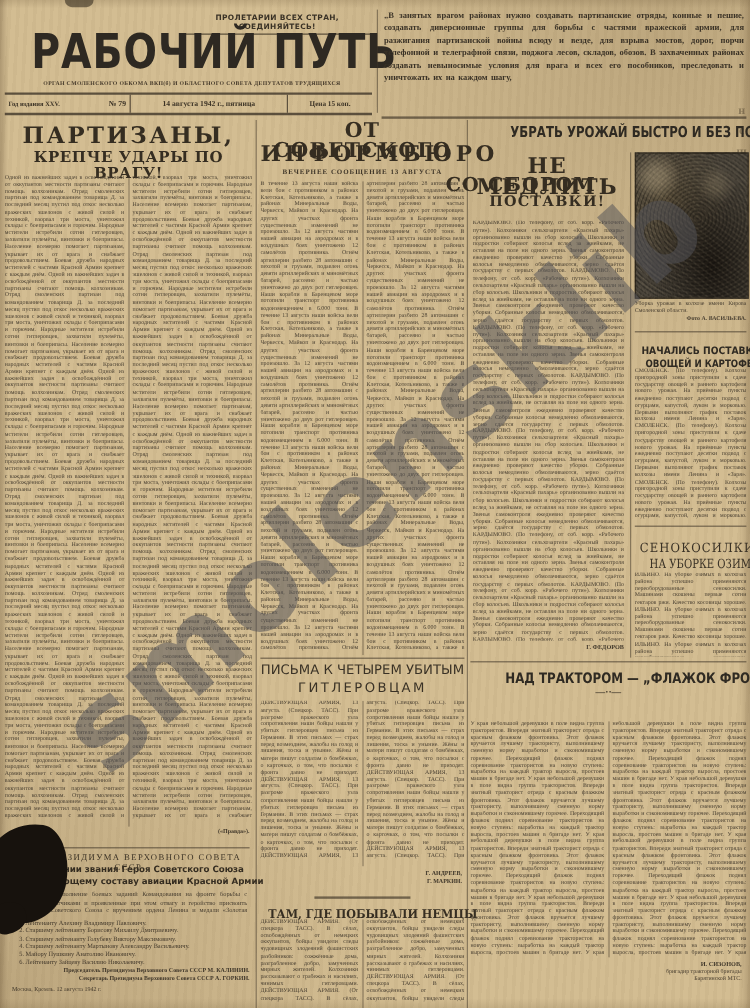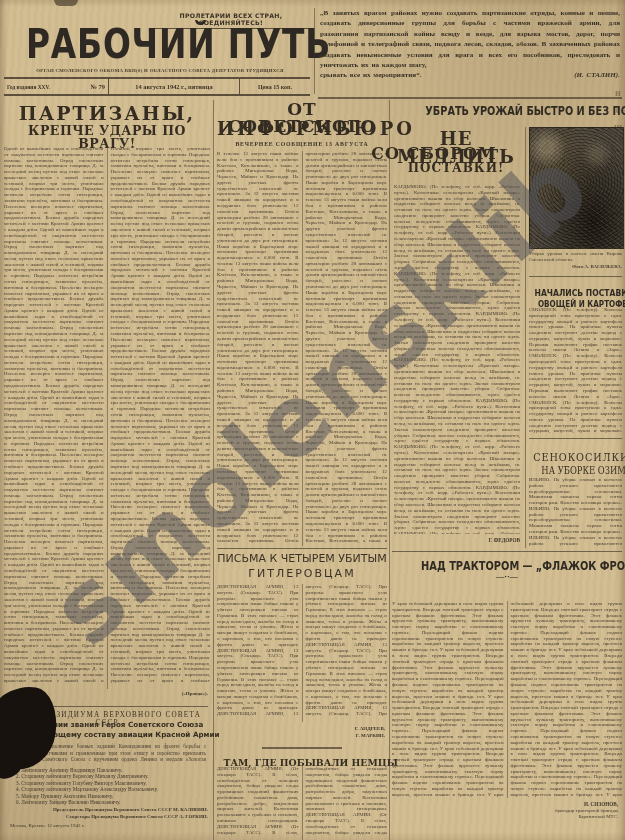--- a/index.html
+++ b/index.html
@@ -83,24 +83,20 @@
       <span style="font-size:5.4px;">Год издания XXV.</span>
       <span style="font-size:6.4px;">№ 79</span>
     </div>
     <div style="flex:1;text-align:center;font-size:6.4px;border-left:1px solid rgba(62,52,40,.8);border-right:1px solid rgba(62,52,40,.8);height:100%;display:flex;align-items:center;justify-content:center;">14 августа 1942 г., пятница</div>
     <div style="width:70px;text-align:center;font-size:6px;">Цена 15 коп.</div>
   </div>
 
   <div class="rule-v" style="left:314px;top:8px;height:86px;"></div>
   <div class="abs" style="left:320px;top:8px;width:300px;">
     <div class="quote-text">„В занятых врагом районах нужно создавать партизанские отряды, конные и пешие, создавать диверсионные группы для борьбы с частями вражеской армии, для разжигания партизанской войны всюду и везде, для взрыва мостов, дорог, порчи телефонной и телеграфной связи, поджога лесов, складов, обозов. В захваченных районах создавать невыносимые условия для врага и всех его пособников, преследовать и уничтожать их на каждом шагу,</div>
-    <div style="display:flex;justify-content:space-between;">
-      <span class="quote-text">срывать все их мероприятия“.</span>
-      <span class="quote-text" style="font-style:italic;">(И. СТАЛИН).</span>
-    </div>
   </div>
   <div class="rule-h" style="left:318px;top:97px;width:304px;height:2px;"></div>
 
   <div class="rule-v" style="left:213px;top:100px;height:740px;"></div>
   <div class="rule-v" style="left:389px;top:100px;height:740px;"></div>
 
   <div class="abs hl-serif" style="left:2px;top:125px;width:210px;font-size:12.5px;letter-spacing:.5px;">КРЕПЧЕ УДАРЫ ПО ВРАГУ!</div>
   <div class="abs hl-serif" style="left:2px;top:104px;width:210px;font-size:19px;letter-spacing:2px;">ПАРТИЗАНЫ,</div>
   <div class="abs tiny cols2" style="left:4px;top:146px;width:206px;height:543px;">Одной из важнейших задач в освобождённой от оккупантов местности партизаны считают помощь колхозникам. Отряд смоленских партизан под командованием товарища Д. за последний месяц пустил под откос несколько вражеских эшелонов с живой силой и техникой, взорвал три моста, уничтожил склады с боеприпасами и горючим. Народные мстители истребили сотни гитлеровцев, захватили пулемёты, винтовки и боеприпасы. Население всемерно помогает партизанам, укрывает их от врага и снабжает продовольствием. Боевая дружба народных мстителей с частями Красной Армии крепнет с каждым днём. Одной из важнейших задач в освобождённой от оккупантов местности партизаны считают помощь колхозникам. Отряд смоленских партизан под командованием товарища Д. за последний месяц пустил под откос несколько вражеских эшелонов с живой силой и техникой, взорвал три моста, уничтожил склады с боеприпасами и горючим. Народные мстители истребили сотни гитлеровцев, захватили пулемёты, винтовки и боеприпасы. Население всемерно помогает партизанам, укрывает их от врага и снабжает продовольствием. Боевая дружба народных мстителей с частями Красной Армии крепнет с каждым днём. Одной из важнейших задач в освобождённой от оккупантов местности партизаны считают помощь колхозникам. Отряд смоленских партизан под командованием товарища Д. за последний месяц пустил под откос несколько вражеских эшелонов с живой силой и техникой, взорвал три моста, уничтожил склады с боеприпасами и горючим. Народные мстители истребили сотни гитлеровцев, захватили пулемёты, винтовки и боеприпасы. Население всемерно помогает партизанам, укрывает их от врага и снабжает продовольствием. Боевая дружба народных мстителей с частями Красной Армии крепнет с каждым днём. Одной из важнейших задач в освобождённой от оккупантов местности партизаны считают помощь колхозникам. Отряд смоленских партизан под командованием товарища Д. за последний месяц пустил под откос несколько вражеских эшелонов с живой силой и техникой, взорвал три моста, уничтожил склады с боеприпасами и горючим. Народные мстители истребили сотни гитлеровцев, захватили пулемёты, винтовки и боеприпасы. Население всемерно помогает партизанам, укрывает их от врага и снабжает продовольствием. Боевая дружба народных мстителей с частями Красной Армии крепнет с каждым днём. Одной из важнейших задач в освобождённой от оккупантов местности партизаны считают помощь колхозникам. Отряд смоленских партизан под командованием товарища Д. за последний месяц пустил под откос несколько вражеских эшелонов с живой силой и техникой, взорвал три моста, уничтожил склады с боеприпасами и горючим. Народные мстители истребили сотни гитлеровцев, захватили пулемёты, винтовки и боеприпасы. Население всемерно помогает партизанам, укрывает их от врага и снабжает продовольствием. Боевая дружба народных мстителей с частями Красной Армии крепнет с каждым днём. Одной из важнейших задач в освобождённой от оккупантов местности партизаны считают помощь колхозникам. Отряд смоленских партизан под командованием товарища Д. за последний месяц пустил под откос несколько вражеских эшелонов с живой силой и техникой, взорвал три моста, уничтожил склады с боеприпасами и горючим. Народные мстители истребили сотни гитлеровцев, захватили пулемёты, винтовки и боеприпасы. Население всемерно помогает партизанам, укрывает их от врага и снабжает продовольствием. Боевая дружба народных мстителей с частями Красной Армии крепнет с каждым днём. Одной из важнейших задач в освобождённой от оккупантов местности партизаны считают помощь колхозникам. Отряд смоленских партизан под командованием товарища Д. за последний месяц пустил под откос несколько вражеских эшелонов с живой силой и техникой, взорвал три моста, уничтожил склады с боеприпасами и горючим. Народные мстители истребили сотни гитлеровцев, захватили пулемёты, винтовки и боеприпасы. Население всемерно помогает партизанам, укрывает их от врага и снабжает продовольствием. Боевая дружба народных мстителей с частями Красной Армии крепнет с каждым днём. Одной из важнейших задач в освобождённой от оккупантов местности партизаны считают помощь колхозникам. Отряд смоленских партизан под командованием товарища Д. за последний месяц пустил под откос несколько вражеских эшелонов с живой силой и техникой, взорвал три моста, уничтожил склады с боеприпасами и горючим. Народные мстители истребили сотни гитлеровцев, захватили пулемёты, винтовки и боеприпасы. Население всемерно помогает партизанам, укрывает их от врага и снабжает продовольствием. Боевая дружба народных мстителей с частями Красной Армии крепнет с каждым днём. Одной из важнейших задач в освобождённой от оккупантов местности партизаны считают помощь колхозникам. Отряд смоленских партизан под командованием товарища Д. за последний месяц пустил под откос несколько вражеских эшелонов с живой силой и техникой, взорвал три моста, уничтожил склады с боеприпасами и горючим. Народные мстители истребили сотни гитлеровцев, захватили пулемёты, винтовки и боеприпасы. Население всемерно помогает партизанам, укрывает их от врага и снабжает продовольствием. Боевая дружба народных мстителей с частями Красной Армии крепнет с каждым днём. Одной из важнейших задач в освобождённой от оккупантов местности партизаны считают помощь колхозникам. Отряд смоленских партизан под командованием товарища Д. за последний месяц пустил под откос несколько вражеских эшелонов с живой силой и техникой, взорвал три моста, уничтожил склады с боеприпасами и горючим. Народные мстители истребили сотни гитлеровцев, захватили пулемёты, винтовки и боеприпасы. Население всемерно помогает партизанам, укрывает их от врага и снабжает продовольствием. Боевая дружба народных мстителей с частями Красной Армии крепнет с каждым днём. Одной из важнейших задач в освобождённой от оккупантов местности партизаны считают помощь колхозникам. Отряд смоленских партизан под командованием товарища Д. за последний месяц пустил под откос несколько вражеских эшелонов с живой силой и техникой, взорвал три моста, уничтожил склады с боеприпасами и горючим. Народные мстители истребили сотни гитлеровцев, захватили пулемёты, винтовки и боеприпасы. Население всемерно помогает партизанам, укрывает их от врага и снабжает продовольствием. Боевая дружба народных мстителей с частями Красной Армии крепнет с каждым днём. Одной из важнейших задач в освобождённой от оккупантов местности партизаны считают помощь колхозникам. Отряд смоленских партизан под командованием товарища Д. за последний месяц пустил под откос несколько вражеских эшелонов с живой силой и техникой, взорвал три моста, уничтожил склады с боеприпасами и горючим. Народные мстители истребили сотни гитлеровцев, захватили пулемёты, винтовки и боеприпасы. Население всемерно помогает партизанам, укрывает их от врага и снабжает продовольствием. Боевая дружба народных мстителей с частями Красной Армии крепнет с каждым днём. Одной из важнейших задач в освобождённой от оккупантов местности партизаны считают помощь колхозникам. Отряд смоленских партизан под командованием товарища Д. за последний месяц пустил под откос несколько вражеских эшелонов с живой силой и техникой, взорвал три моста, уничтожил склады с боеприпасами и горючим. Народные мстители истребили сотни гитлеровцев, захватили пулемёты, винтовки и боеприпасы. Население всемерно помогает партизанам, укрывает их от врага и снабжает продовольствием. Боевая дружба народных мстителей с частями Красной Армии крепнет с каждым днём. Одной из важнейших задач в освобождённой от оккупантов местности партизаны считают помощь колхозникам. Отряд смоленских партизан под командованием товарища Д. за последний месяц пустил под откос несколько вражеских эшелонов с живой силой и техникой, взорвал три моста, уничтожил склады с боеприпасами и горючим. Народные мстители истребили сотни гитлеровцев, захватили пулемёты, винтовки и боеприпасы. Население всемерно помогает партизанам, укрывает их от врага и снабжает продовольствием. Боевая дружба народных мстителей с частями Красной Армии крепнет с каждым днём. Одной из важнейших задач в освобождённой от оккупантов местности партизаны считают помощь колхозникам. Отряд смоленских партизан под командованием товарища Д. за последний месяц пустил под откос несколько вражеских эшелонов с живой силой и техникой, взорвал три моста, уничтожил склады с боеприпасами и горючим. Народные мстители истребили сотни гитлеровцев, захватили пулемёты, винтовки и боеприпасы. Население всемерно помогает партизанам, укрывает их от врага и снабжает продовольствием. Боевая дружба народных мстителей с частями Красной Армии крепнет с каждым днём. Одной из важнейших задач в освобождённой от оккупантов местности партизаны считают помощь колхозникам. Отряд смоленских партизан под командованием товарища Д. за последний месяц пустил под откос несколько вражеских эшелонов с живой силой и техникой, взорвал три моста, уничтожил склады с боеприпасами и горючим. Народные мстители истребили сотни гитлеровцев, захватили пулемёты, винтовки и боеприпасы. Население всемерно помогает партизанам, укрывает их от врага и снабжает продовольствием. Боевая дружба народных мстителей с частями Красной Армии крепнет с каждым днём. </div>
   <div class="abs" style="left:110px;top:691px;width:98px;font-size:5px;font-weight:bold;text-align:right;color:#41382b;">(«Правда»).</div>

